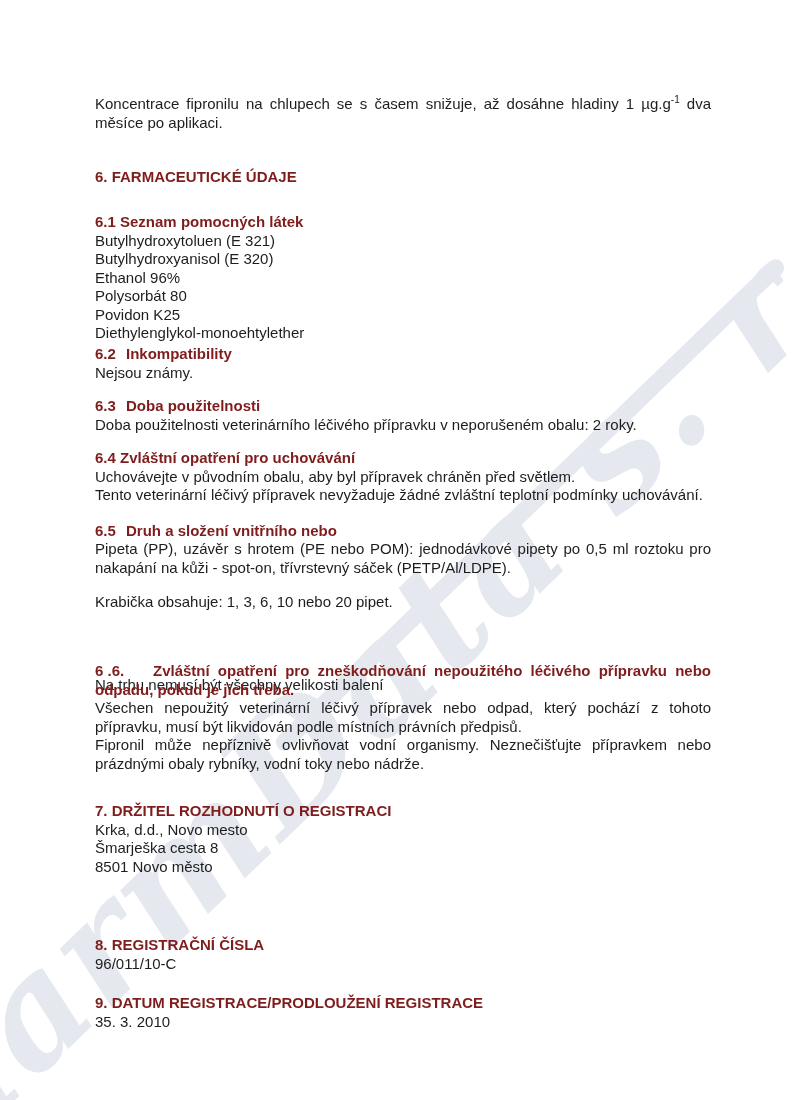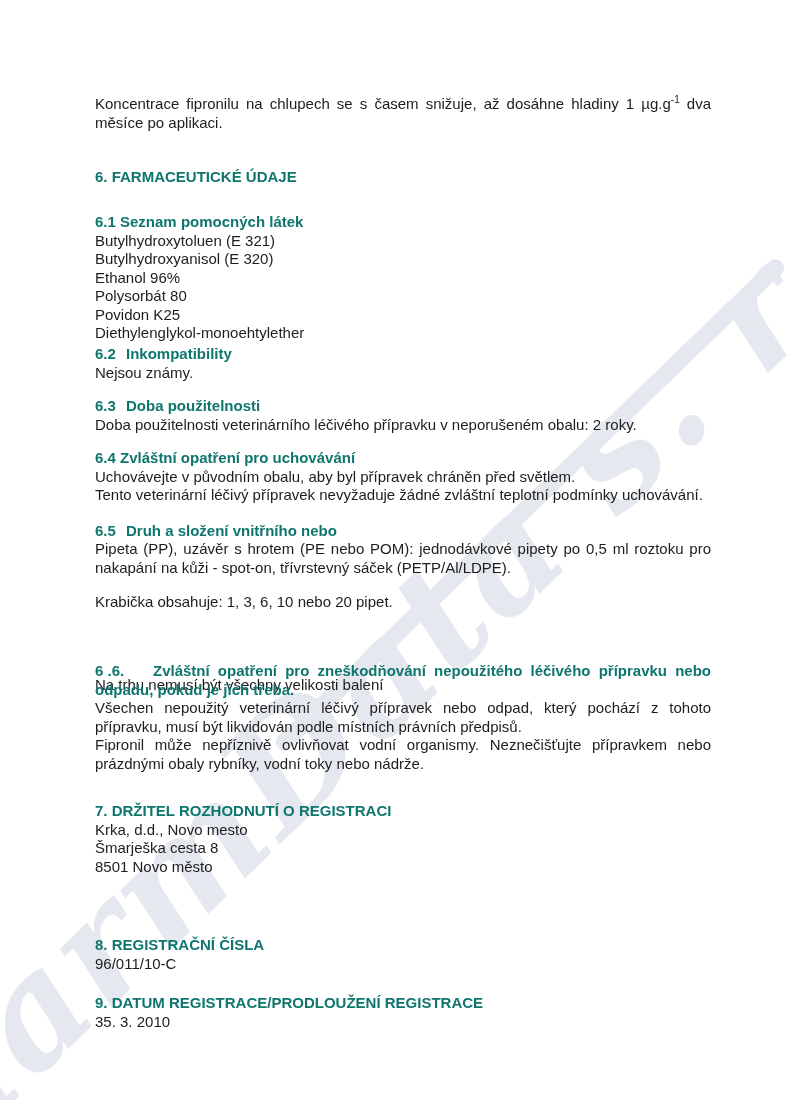--- a/index.html
+++ b/index.html
@@ -34,21 +34,21 @@
   }
   .wm-stroke i {
     position:absolute; display:block;
     width:700px; height:17px; border-radius:9px;
     background:#e5e9ef;
     transform:translate(-50%,-50%) rotate(-44deg);
   }
   
   .txt { position:absolute; left:95px; width:616px; z-index:1; }
   .just { text-align:justify; }
-  h3 { font-size:15px; line-height:18.5px; font-weight:700; color:#0f766e; }
+  h3 { font-size:15px; line-height:18.5px; font-weight:700; color:#7f1d1d; }
   .numtab { display:inline-block; width:31px; }
   .numtab-wide { display:inline-block; width:58px; }
   sup { font-size:10px; line-height:0; vertical-align:super; }
 </style>
 </head>
 <body>
 
 <div class="page">
 
   <div class="wm-layer">

